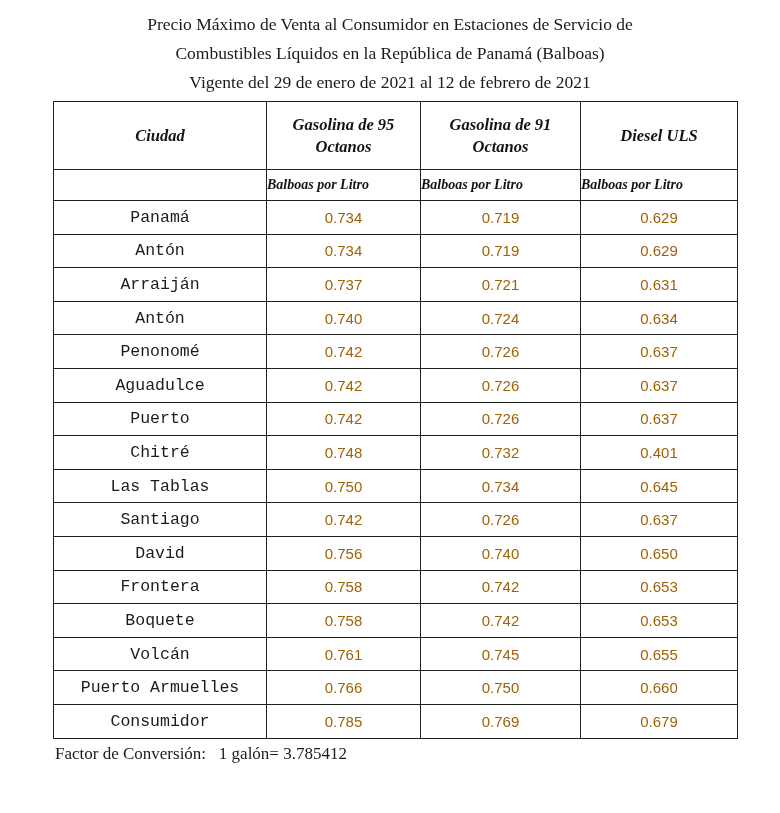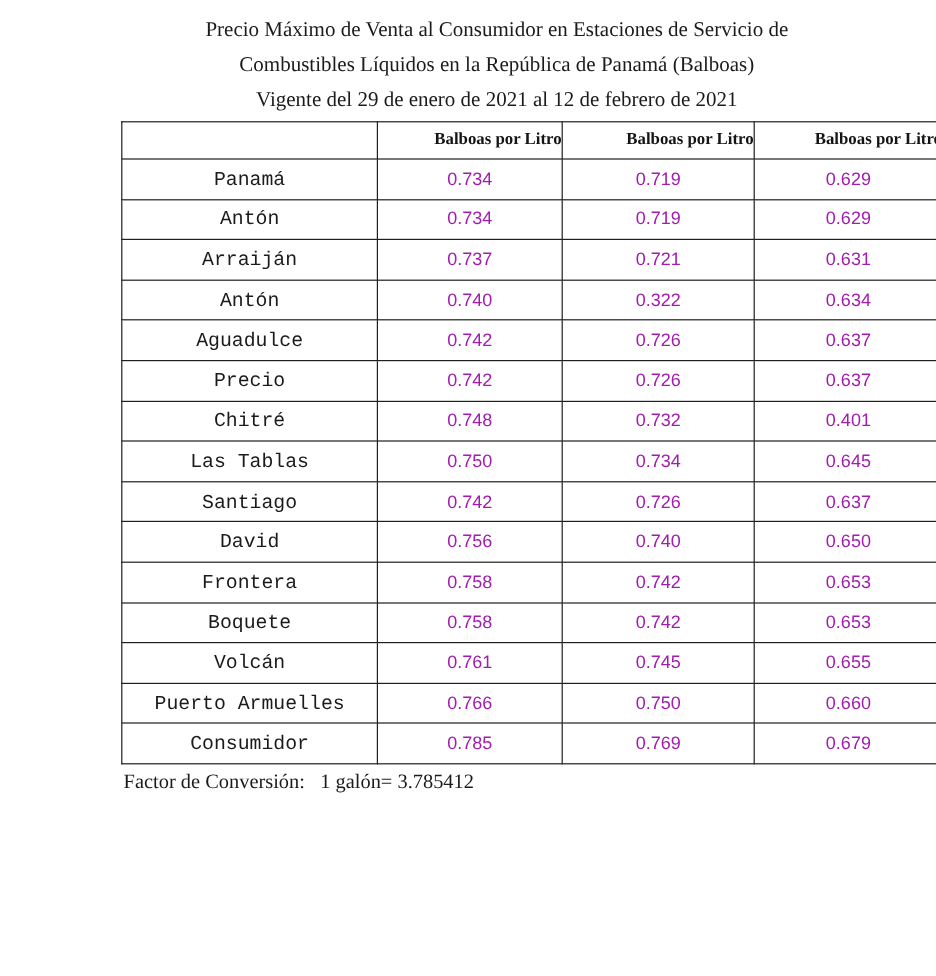--- a/index.html
+++ b/index.html
@@ -13,21 +13,20 @@
     font-family: "Liberation Serif", "DejaVu Serif", serif;
     color: #1a1a1a;
     -webkit-font-smoothing: antialiased;
   }
 
   .page {
     position: relative;
     width: 780px;
     height: 813px;
     box-sizing: border-box;
-    padding-left: 48px;
   }
 
   
   .title-block {
     padding-top: 10px;
     text-align: center;
   }
   .title-line {
     font-family: "Liberation Serif", "DejaVu Serif", serif;
     font-size: 17.5px;
@@ -68,23 +67,24 @@
     font-size: 16.5px;
     line-height: 22px;
     text-align: center;
     vertical-align: middle;
     color: #141414;
   }
   
   tr.hdr-unit th {
     height: 30px;
     font-family: "Liberation Serif", "DejaVu Serif", serif;
+    font-style: italic;
     font-weight: bold;
     font-size: 14px;
-    text-align: right;
+    text-align: left;
     vertical-align: middle;
     color: #141414;
   }
   tr.hdr-unit th.unit-empty { }
 
   
   tbody tr td {
     height: 32.6px;
     font-size: 16.5px;
     vertical-align: middle;
@@ -94,21 +94,21 @@
     text-align: center;
     padding-left: 6px;
     font-family: Liberation Mono, monospace;
     font-style: normal;
     font-weight: normal;
   }
   td.val {
     text-align: center;
     font-family: "Liberation Sans", "DejaVu Sans", sans-serif;
     font-size: 15px;
-    color: #a21caf;
+    color: #a16207;
   }
 
   
   .footer {
     margin: 3px 0 0 55px;
     font-size: 17px;
     line-height: 24px;
     color: #1b1b1b;
     white-space: pre;
   }
@@ -128,20 +128,26 @@
 
   <div class="table-wrap">
     <table class="price-table">
       <colgroup>
         <col class="c-city">
         <col class="c-g95">
         <col class="c-g91">
         <col class="c-diesel">
       </colgroup>
       <thead>
+        <tr class="hdr-main">
+          <th>Ciudad</th>
+          <th>Gasolina de 95 Octanos</th>
+          <th>Gasolina de 91 Octanos</th>
+          <th>Diesel ULS</th>
+        </tr>
         <tr class="hdr-unit">
           <th class="unit-empty"></th>
           <th>Balboas por Litro</th>
           <th>Balboas por Litro</th>
           <th>Balboas por Litro</th>
         </tr>
       </thead>
       <tbody id="table-body">
           <tr>
             <td class="city">Panamá</td>
@@ -157,31 +163,37 @@
           </tr>
           <tr>
             <td class="city">Arraiján</td>
             <td class="val">0.737</td>
             <td class="val">0.721</td>
             <td class="val">0.631</td>
           </tr>
           <tr>
             <td class="city">Antón</td>
             <td class="val">0.740</td>
-            <td class="val">0.322</td>
+            <td class="val">0.724</td>
             <td class="val">0.634</td>
           </tr>
           <tr>
+            <td class="city">Penonomé</td>
+            <td class="val">0.742</td>
+            <td class="val">0.726</td>
+            <td class="val">0.637</td>
+          </tr>
+          <tr>
             <td class="city">Aguadulce</td>
             <td class="val">0.742</td>
             <td class="val">0.726</td>
             <td class="val">0.637</td>
           </tr>
           <tr>
-            <td class="city">Precio</td>
+            <td class="city">Puerto</td>
             <td class="val">0.742</td>
             <td class="val">0.726</td>
             <td class="val">0.637</td>
           </tr>
           <tr>
             <td class="city">Chitré</td>
             <td class="val">0.748</td>
             <td class="val">0.732</td>
             <td class="val">0.401</td>
           </tr>

